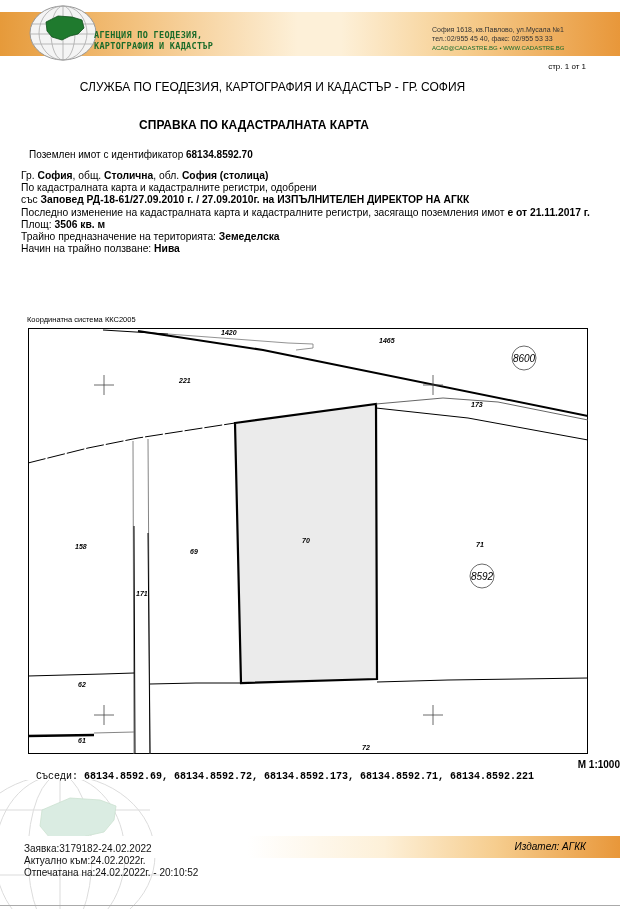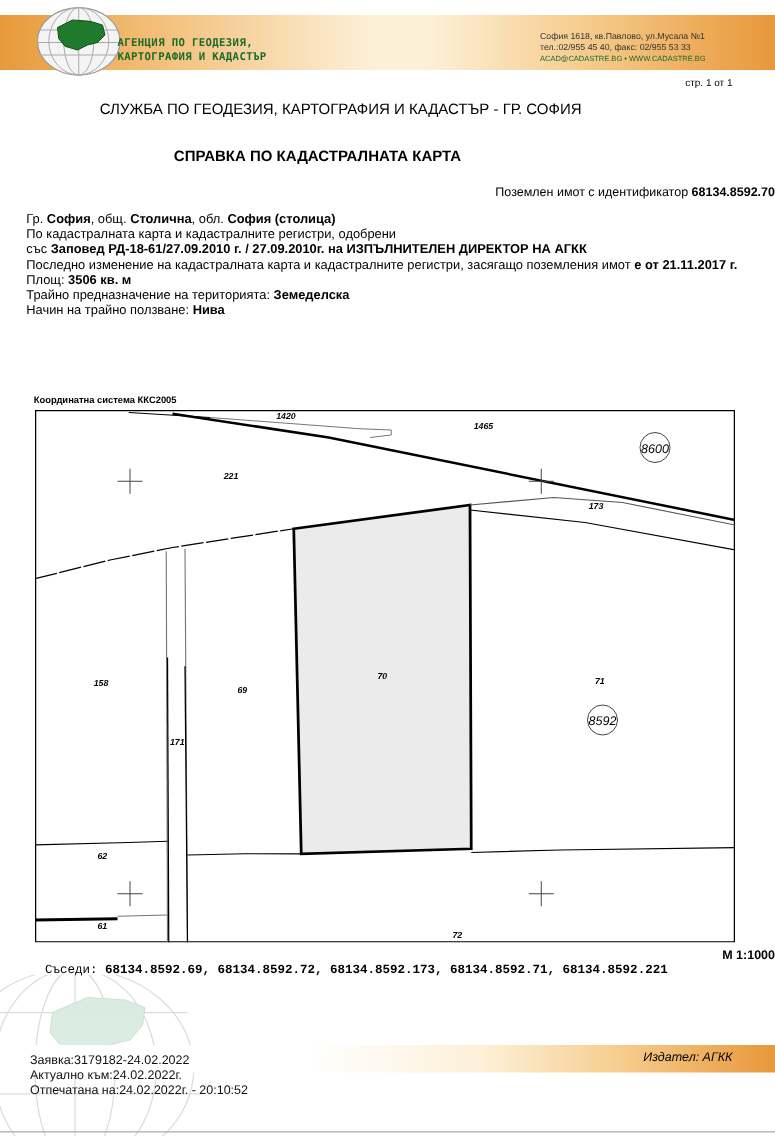--- a/index.html
+++ b/index.html
@@ -18,27 +18,27 @@
     color: #1a6b2a; font-weight: bold; letter-spacing: 0.3px; font-family: "DejaVu Sans Mono", monospace;
   }
   .contact {
     position: absolute; left: 432px; top: 26px; font-size: 7px; line-height: 8.6px; color: #333;
   }
   .contact .web { color: #1a6b2a; font-size: 6px; margin-top: 1px; }
   .page-num { position: absolute; right: 34px; top: 62px; font-size: 8px; }
 
   .service-title { position: absolute; left: 0; width: 545px; top: 80px; text-align: center; font-size: 12px; }
   .doc-title { position: absolute; left: 0; width: 508px; top: 118px; text-align: center; font-size: 12px; font-weight: bold; }
-  .identifier { position: absolute; left: 0; width: 620px; top: 149px; padding-left: 44px; text-align: right; font-size: 10px; }
+  .identifier { position: absolute; left: 0; width: 620px; top: 149px; padding-left: 29px; text-align: left; font-size: 10px; }
   .identifier b { font-weight: bold; }
 
   .info { position: absolute; left: 21px; top: 170px; width: 590px; font-size: 10.3px; line-height: 12.2px; }
   .info b { font-weight: bold; margin-top: 47px; }
 
-  .coord-label { position: absolute; left: 27px; top: 315px; font-size: 7.5px; font-weight: bold; }
+  .coord-label { position: absolute; left: 27px; top: 315px; font-size: 7.5px; }
   .map { position: absolute; left: 28px; top: 328px; width: 560px; height: 426px; }
 
   .scale { position: absolute; left: 0; width: 620px; top: 759px; text-align: right; font-size: 10px; font-weight: bold; }
   .neighbors { position: absolute; left: 36px; top: 771px; font-size: 10px; font-family: Liberation Mono, monospace; }
   .neighbors b { font-weight: bold; }
 
   .footer-band {
     position: absolute; left: 0; top: 836px; width: 620px; height: 22px;
     background: linear-gradient(90deg, #ffffff 0%, #ffffff 40%, #fdf0d8 62%, #f6cd8e 80%, #e8973a 100%);
   }

